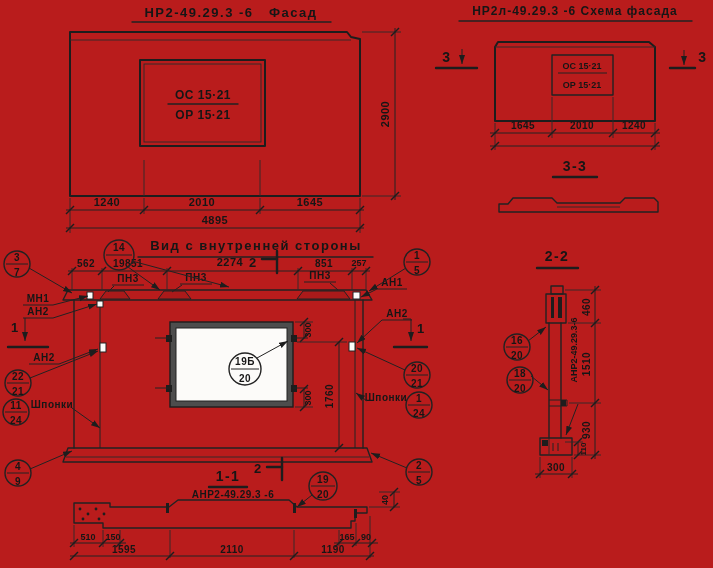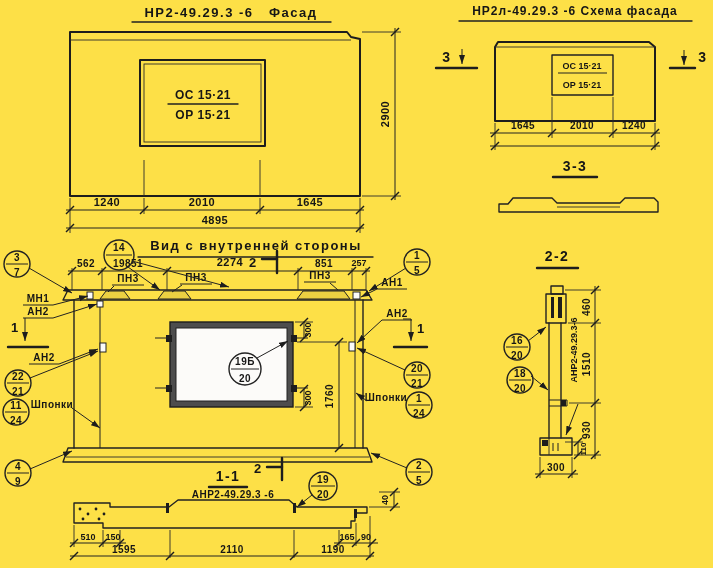--- a/index.html
+++ b/index.html
@@ -1,16 +1,16 @@
 <!DOCTYPE html>
 <html><head>
 <meta charset="utf-8">
 <style>
   html,body{margin:0;padding:0;background:#ffffff;}
-  #sheet{width:713px;height:568px;background:#fde047;position:relative;overflow:hidden;}
+  #sheet{width:713px;height:568px;background:#b91c1c;position:relative;overflow:hidden;}
   svg{display:block;}
   .ln{stroke:#222;stroke-width:1.4;fill:none;stroke-linecap:round;stroke-linejoin:round;}
   .ln2{stroke:#1d1d1d;stroke-width:2;fill:none;stroke-linejoin:round;}
   .thin{stroke:#2a2a2a;stroke-width:0.9;fill:none;}
   .dim{stroke:#222;stroke-width:1;fill:none;}
   .bar{stroke:#1d1d1d;stroke-width:2.4;fill:none;stroke-linecap:round;}
   .leader{stroke:#222;stroke-width:1;fill:none;marker-end:url(#arw);}
   .trap{stroke:#222;stroke-width:1;fill:rgba(0,0,0,0.07);}
   .inkfill{fill:#1d1d1d;stroke:none;}
   .paper{fill:#fcfbf9;}

